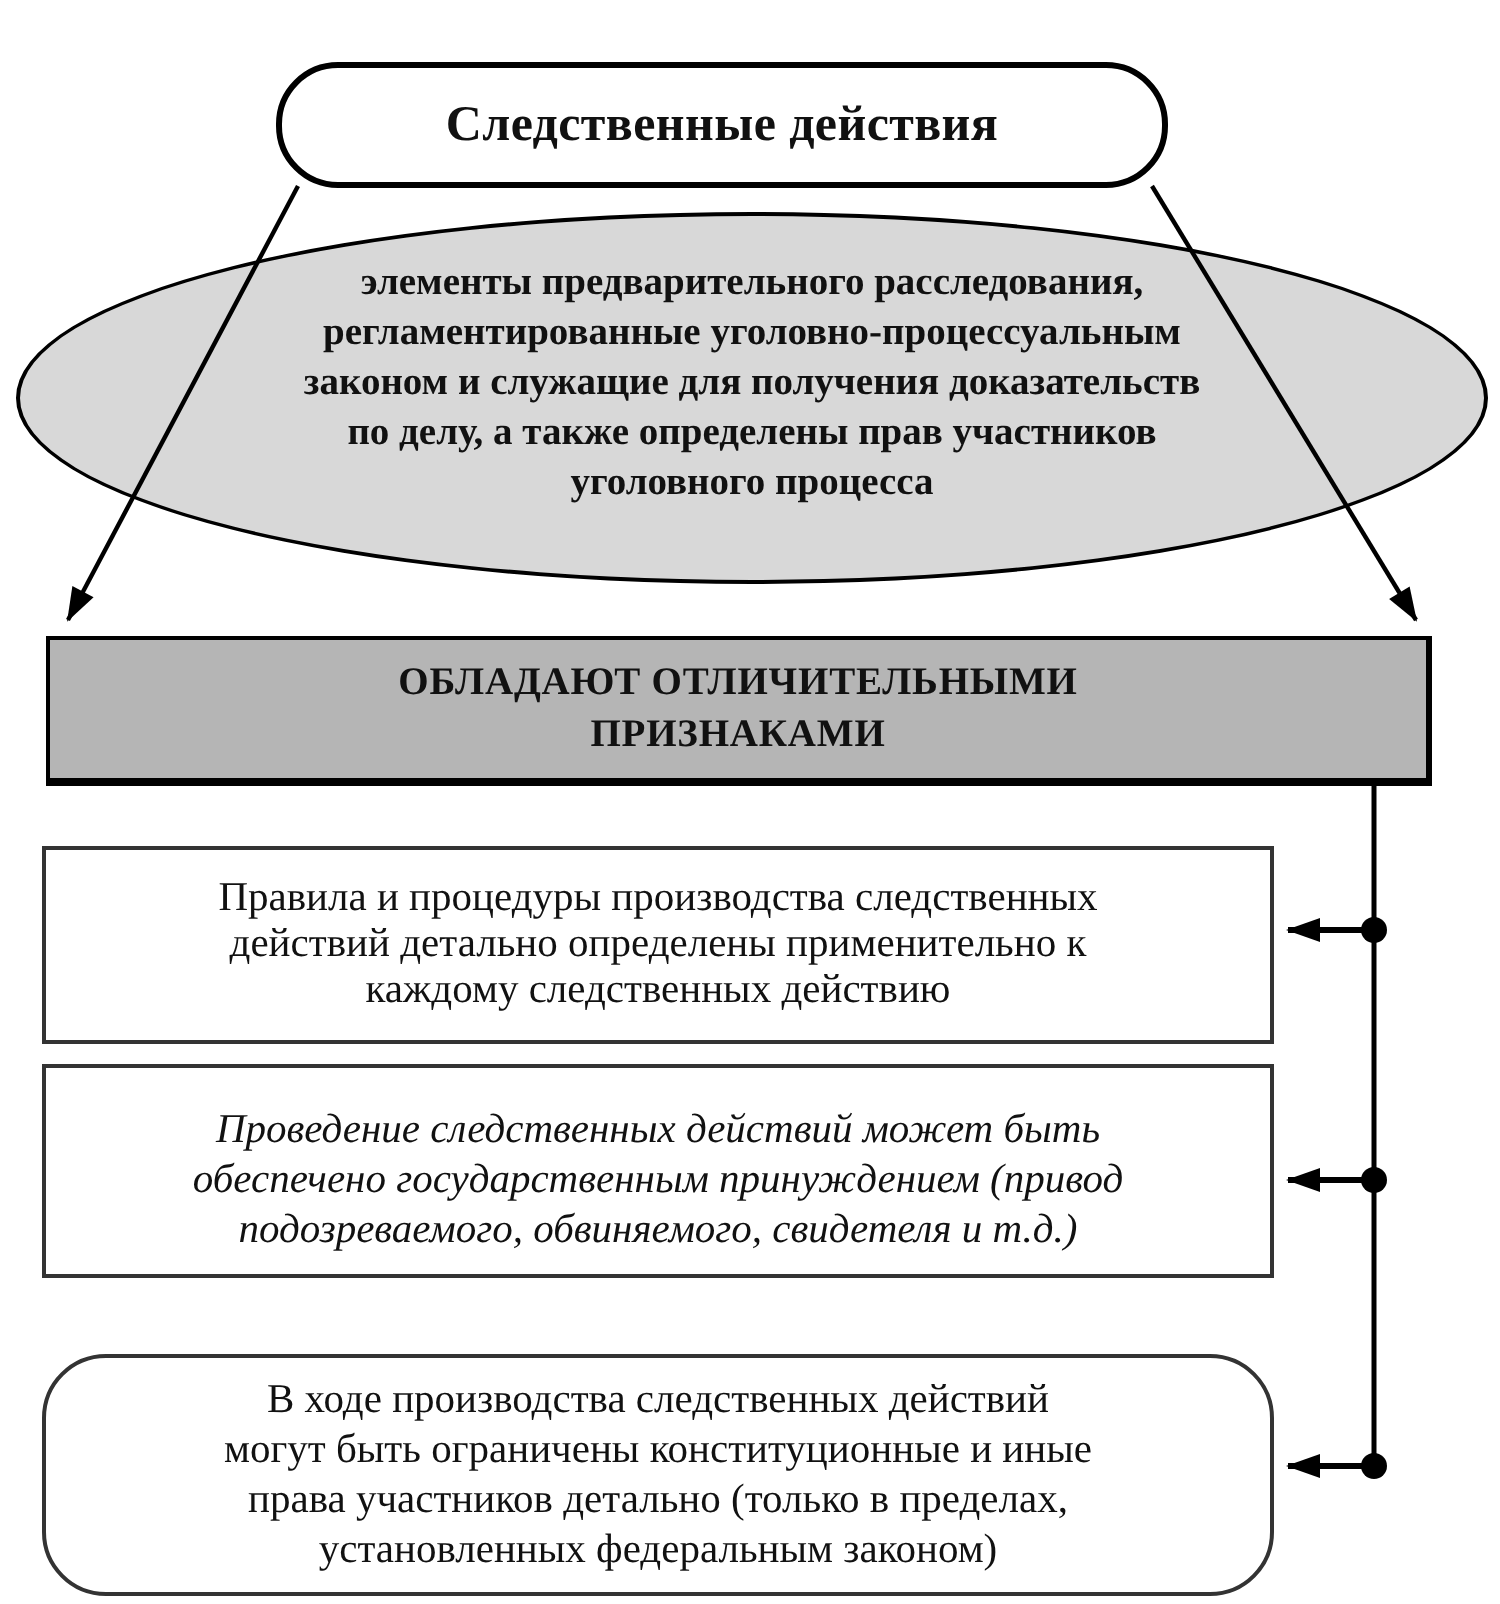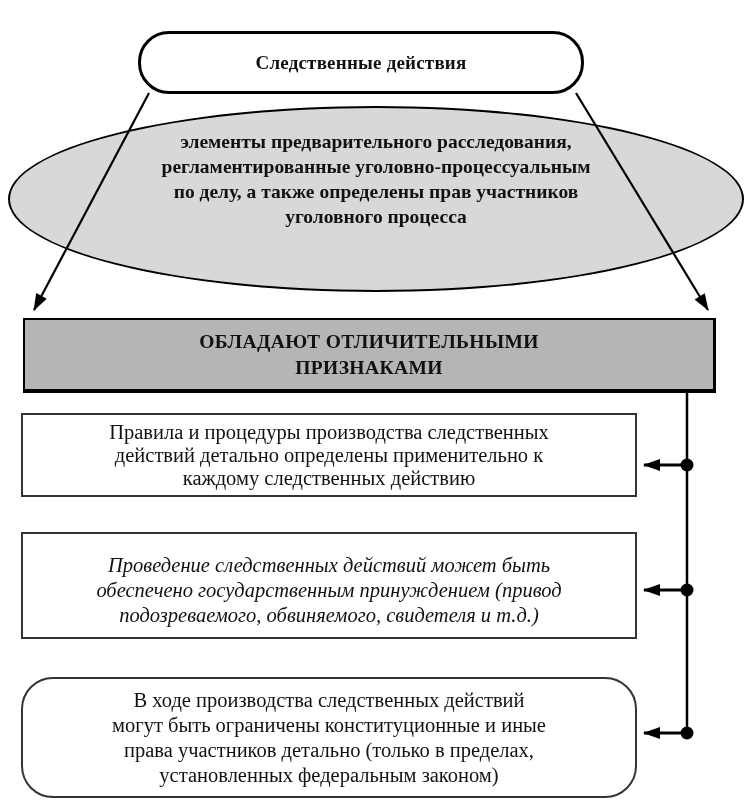--- a/index.html
+++ b/index.html
@@ -19,21 +19,21 @@
   .abs{position:absolute;}
   .nowrap{white-space:nowrap;}
 
   
   .stadium{
     left:138px;top:31px;width:446px;height:63px;
     background:#ffffff;border:3px solid var(--line);border-radius:31px;
     display:flex;align-items:center;justify-content:center;
     z-index:4;
   }
-  .stadium .label{font-weight:bold;font-size:19px;letter-spacing:0.2px;text-align:right;}
+  .stadium .label{font-weight:bold;font-size:25px;letter-spacing:0.2px;text-align:right;}
 
   
   .ellipse{
     left:8px;top:106px;width:736px;height:186px;
     background:var(--ellipse-fill);border:2px solid var(--line);border-radius:50%;
     z-index:1;
   }
   .ellipse-text{
     position:absolute;left:30px;right:30px;top:21px;
     text-align:center;font-weight:bold;font-size:19.5px;line-height:25px;
@@ -60,34 +60,35 @@
   }
   .bar .bar-line{font-weight:bold;font-size:19.5px;line-height:26px;letter-spacing:0.4px;text-align:center;}
 
   
   .fbox{
     left:21px;width:616px;background:#ffffff;border:2px solid var(--box-border);
     display:flex;flex-direction:column;align-items:center;
     text-align:center;font-size:20.5px;z-index:2;
   }
   .fbox .text-line{line-height:24px;}
-  .fbox1{top:413px;height:84px;justify-content:center;text-align:right;}
+  .fbox1{top:423px;height:99px;justify-content:center;text-align:right;}
   .fbox1 .text-line{line-height:23px;}
   .fbox2{top:532px;height:107px;justify-content:flex-start;padding-top:19px;font-style:italic;}
   .fbox2 .text-line{line-height:25px;}
   .fbox3{top:677px;height:121px;justify-content:center;border-radius:32px;}
   .fbox3 .text-line{line-height:25px;}
 </style>
 </head>
 <body>
 
 <div class="abs ellipse">
   <div class="ellipse-text">
     <div class="nowrap">элементы предварительного расследования,</div>
     <div class="nowrap">регламентированные уголовно-процессуальным</div>
+    <div class="nowrap">законом и служащие для получения доказательств</div>
     <div class="nowrap">по делу, а также определены прав участников</div>
     <div class="nowrap">уголовного процесса</div>
   </div>
 </div>
 
 <svg class="connectors" viewBox="0 0 750 802" xmlns="http://www.w3.org/2000/svg">
   <defs>
     <marker id="arr" markerUnits="userSpaceOnUse" markerWidth="20" markerHeight="14" refX="17" refY="7" orient="auto">
       <path d="M1,1 L18,7 L1,13 Z" fill="#000000"></path>
     </marker>

